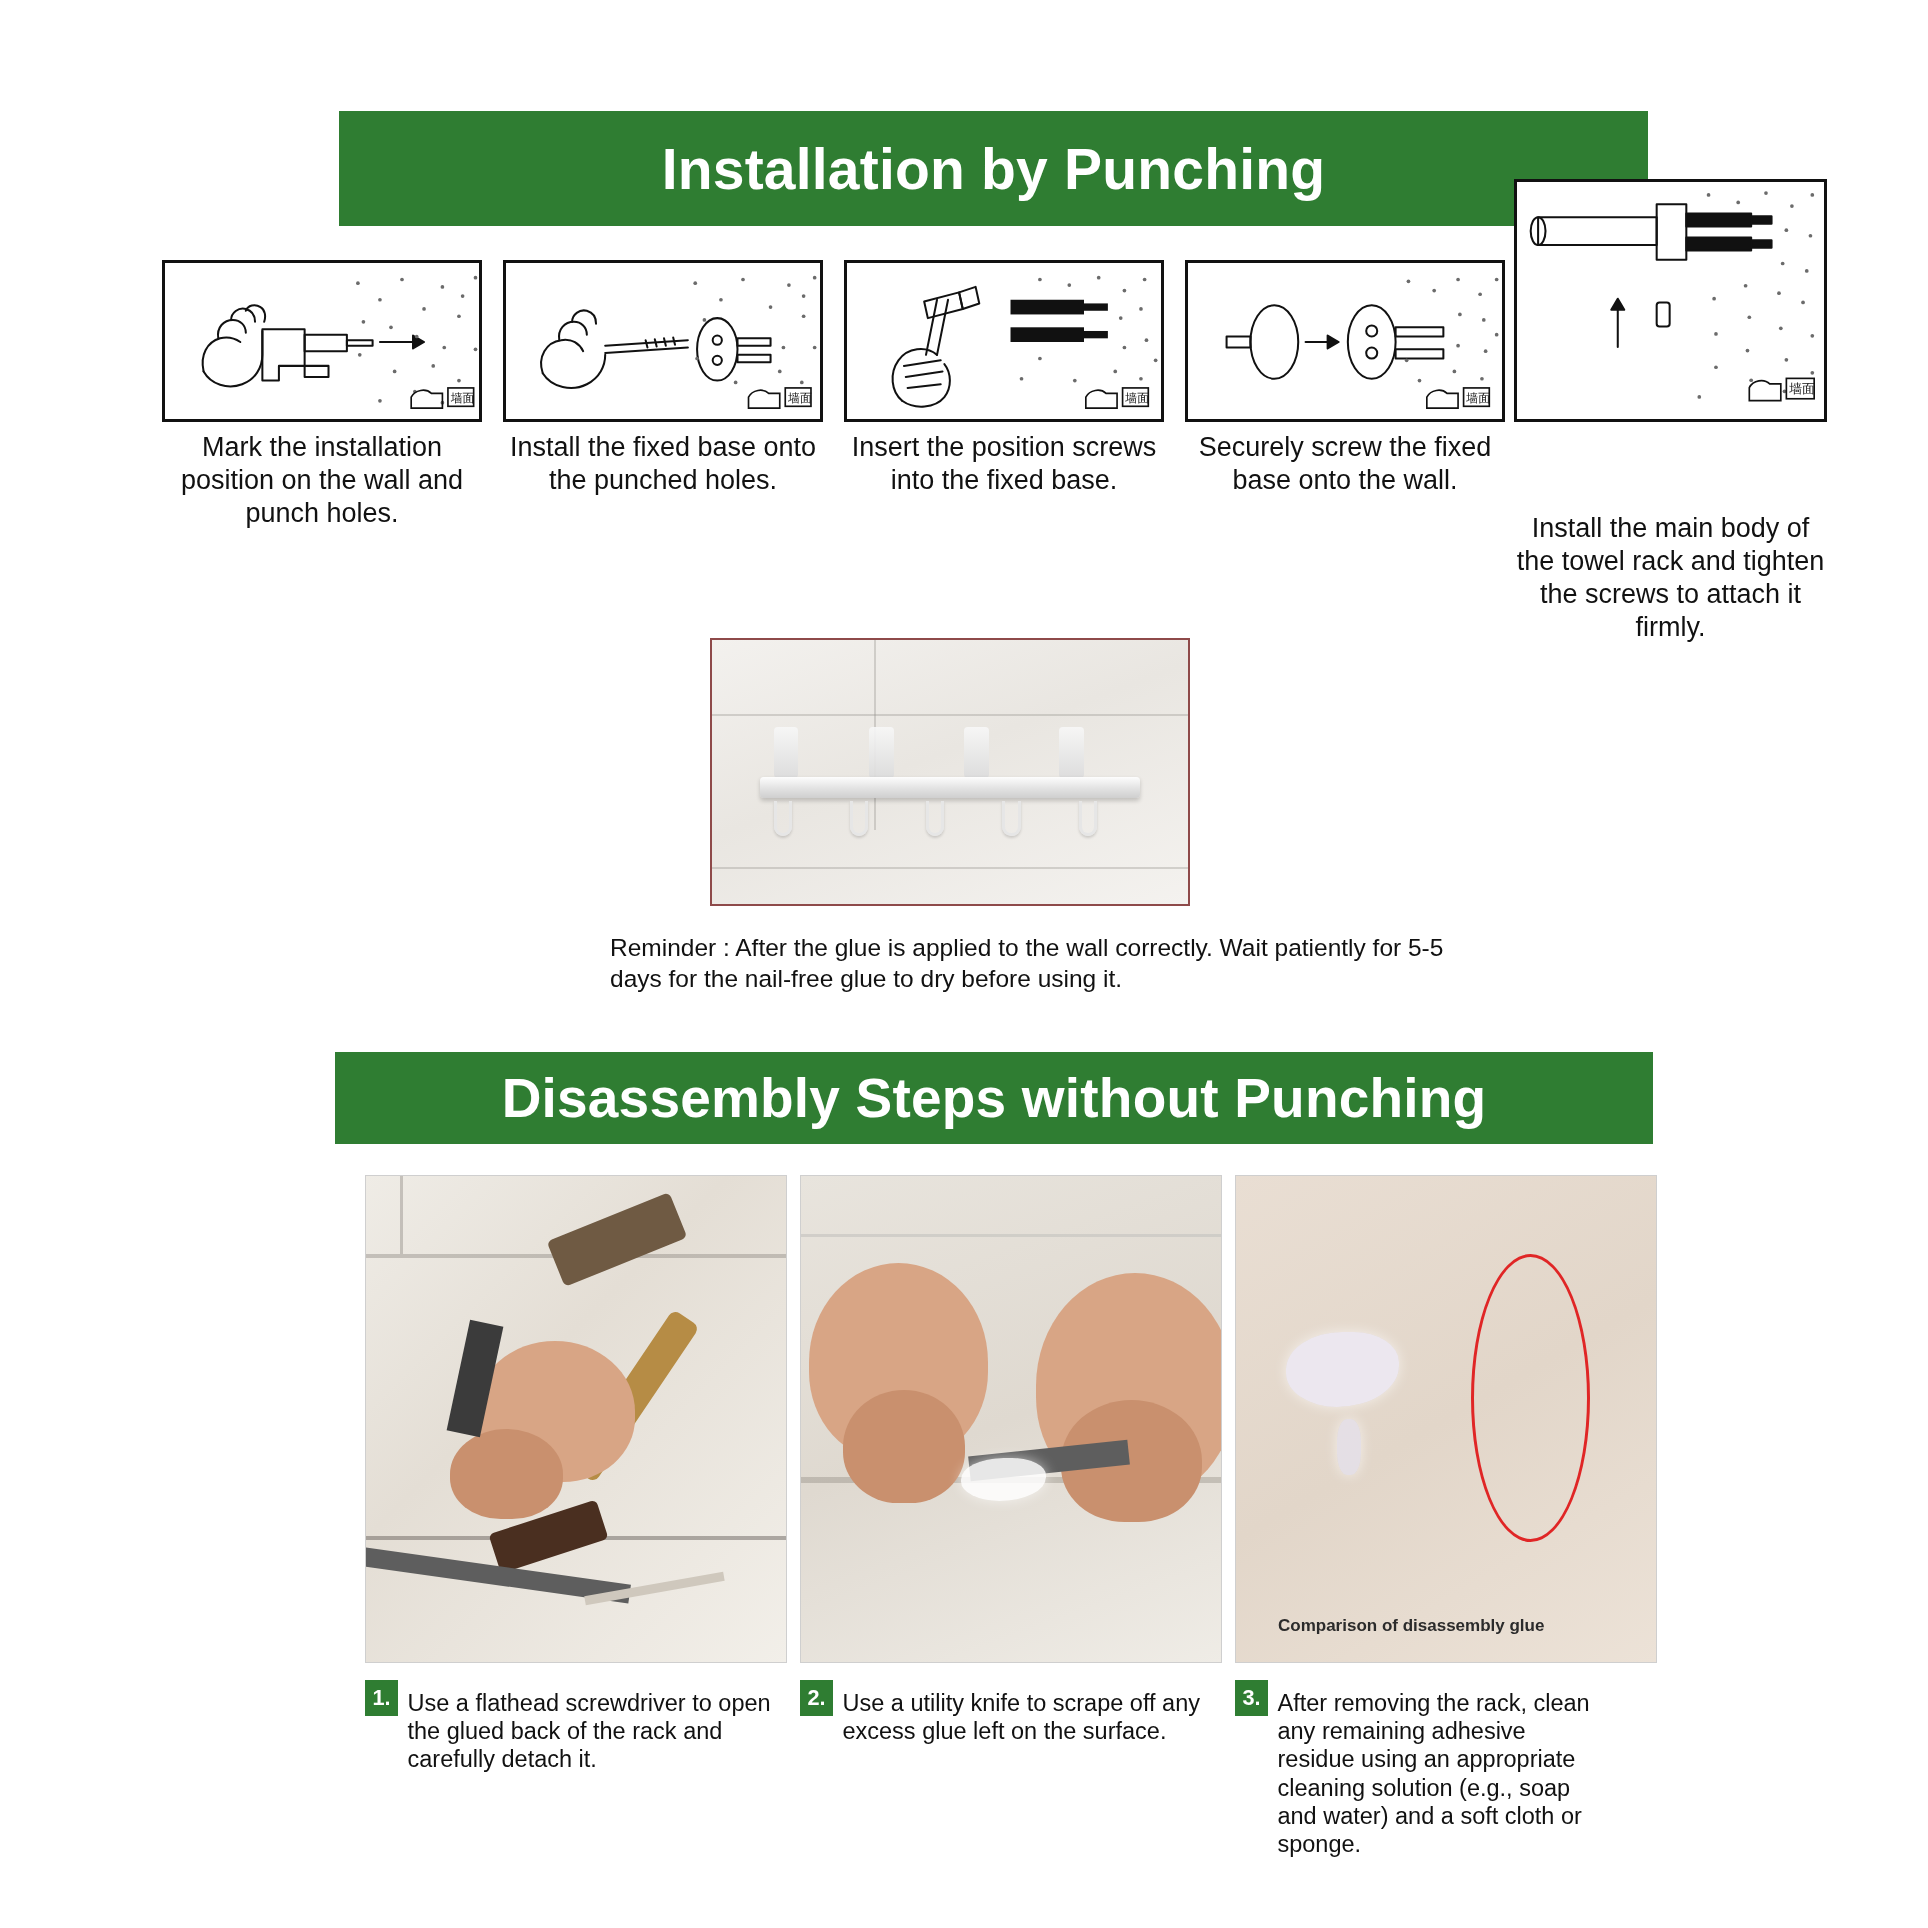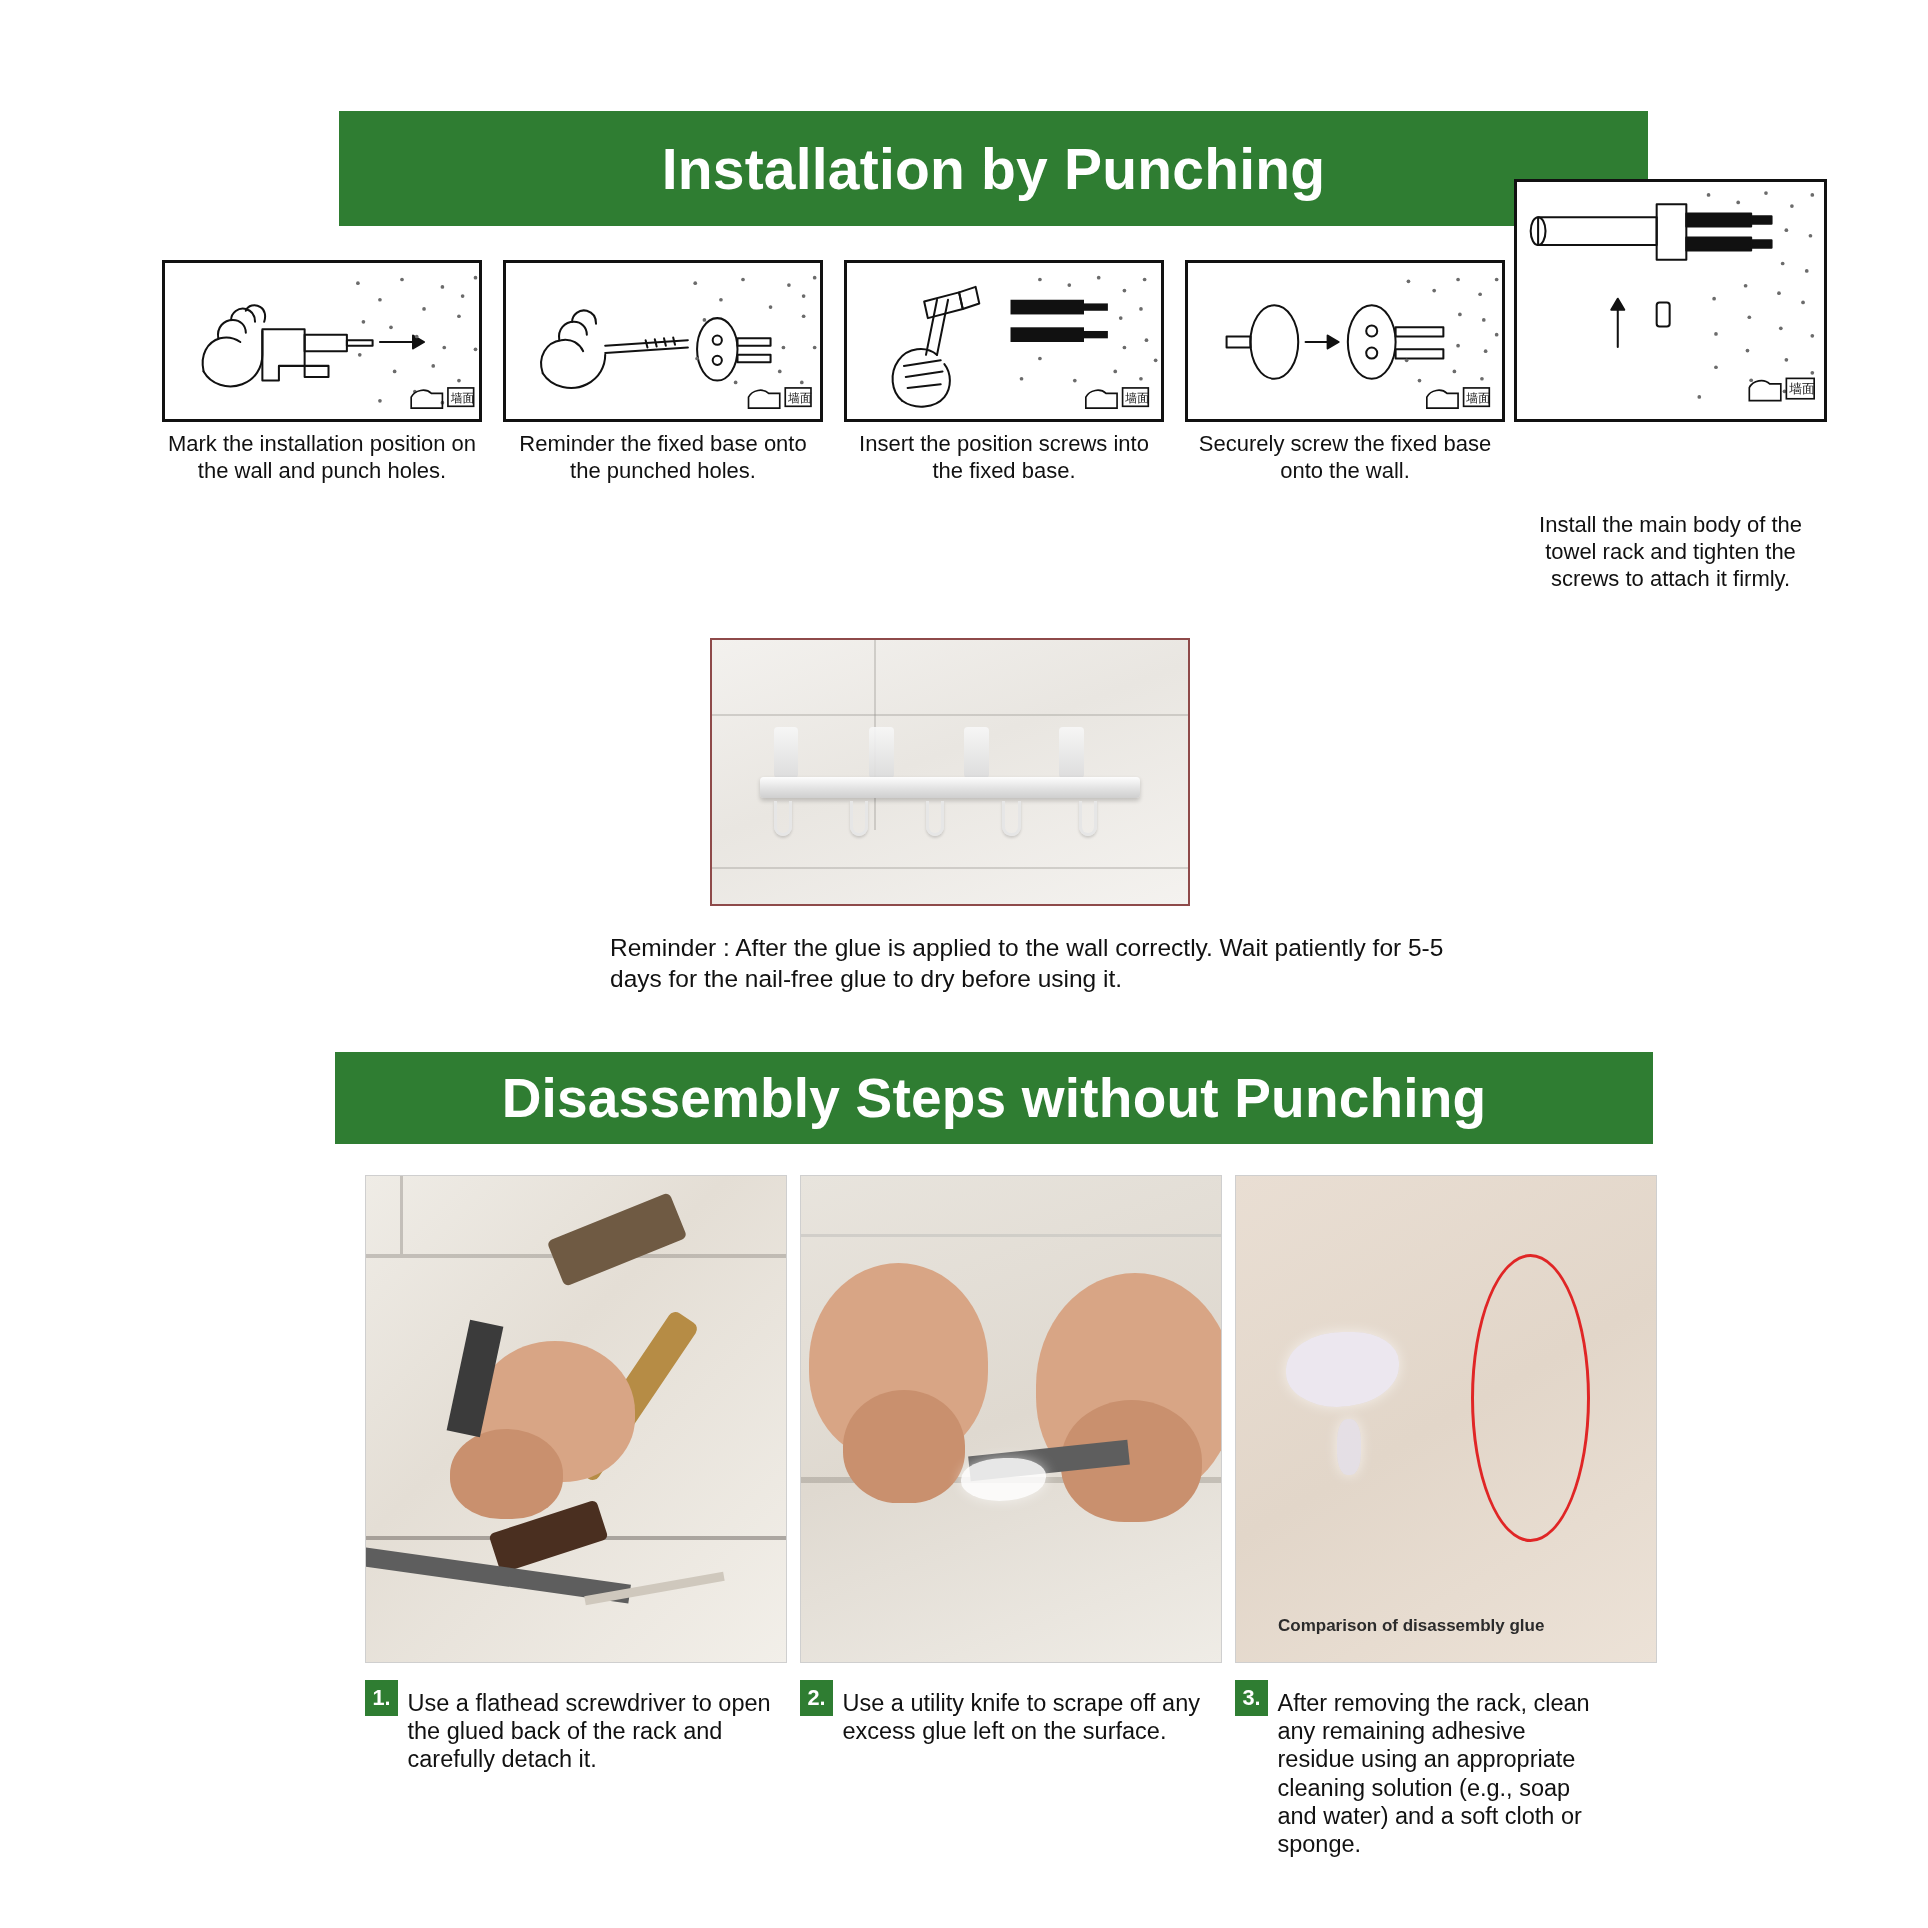--- a/index.html
+++ b/index.html
@@ -56,21 +56,21 @@
   }
   .art-box {
     border: 3.8px solid #111;
     background: #fff;
     position: relative;
     overflow: hidden;
     box-sizing: border-box;
   }
   .art-caption {
     margin-top: 9.4px;
-    font-size: 22px;
+    font-size: 27px;
     line-height: 1.22;
     text-align: center;
     color: #111;
   }
 
   
   #rack-photo-wrap {
     position: absolute;
     left: 710px; top: 638px; width: 480px; height: 268px;
     border: 2.8px solid #8e4a4a;
@@ -305,21 +305,21 @@
               <circle cx="334" cy="92" r="2"></circle>
               <circle cx="334" cy="16" r="2"></circle>
           </g>
           <g fill="none" stroke="#111" stroke-width="1.8">
             <path d="M262 146 C266 138 278 136 284 142 L296 142 L296 158 L262 158 Z"></path>
             <rect x="302" y="136" width="28" height="20"></rect>
           </g>
           <text x="305" y="151" font-size="13" font-family="DejaVu Sans" fill="#111">墙面</text>
         </svg>
       </div>
-      <div class="art-caption">Reminder the fixed base onto the punched holes.</div>
+      <div class="art-caption">Install the fixed base onto the punched holes.</div>
     </div>
 
     <div class="art-cell" style="left:844px; width:320px;">
       <div class="art-box" style="width:320px; height:162px;">
         <svg viewBox="0 0 340 172" width="316" height="158">
           <g fill="none" stroke="#111" stroke-width="2.2" stroke-linejoin="round" stroke-linecap="round">
 
             <path d="M58 150 C46 140 44 120 54 106 C64 92 84 90 96 100"></path>
             <path d="M58 150 C72 160 94 158 104 146 C112 136 112 120 104 110"></path>
             <path d="M60 112 L100 106 M62 124 L102 118 M64 136 L100 132"></path>

